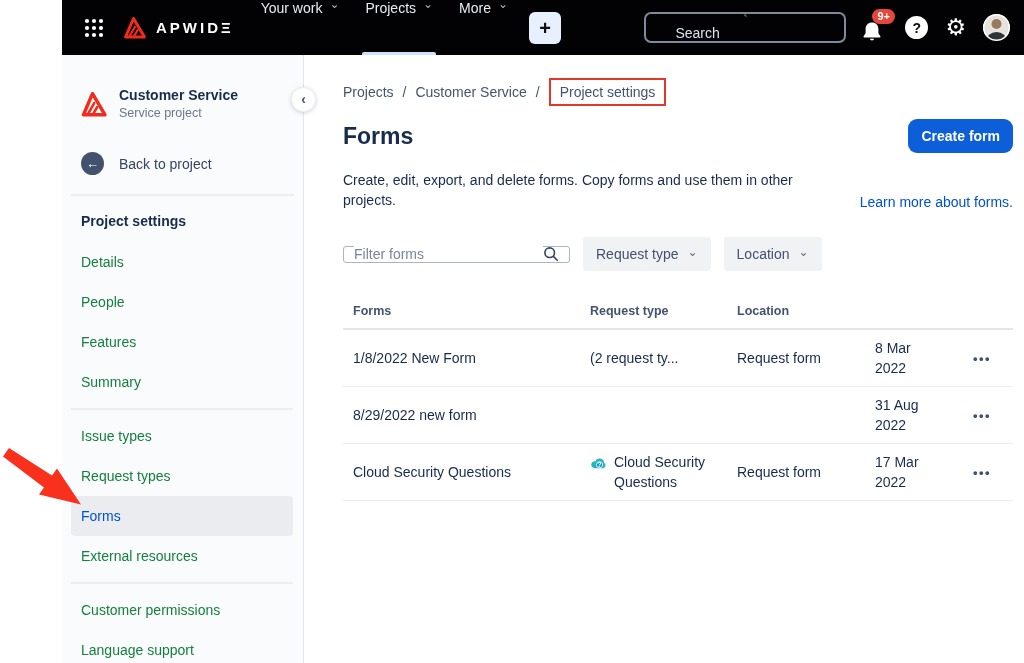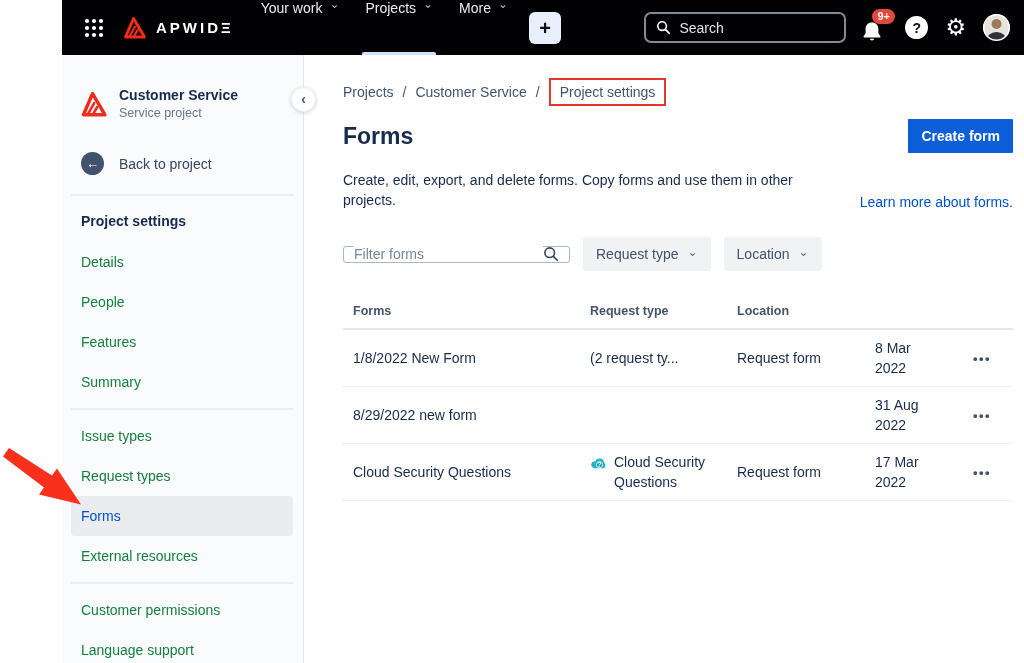--- a/index.html
+++ b/index.html
@@ -31,21 +31,21 @@
     background:#CDE0FE; border-radius:2px 2px 0 0;
   }
   .nav-plus {
     width:32px; height:32px; margin-left:8px; border:none; border-radius:6px;
     background:#E9F0FD; color:#111; font-size:20px; font-weight:600; line-height:1;
     cursor:pointer; display:flex; align-items:center; justify-content:center;
   }
   .nav-spacer { flex:1; }
   .nav-search {
     width:202px; height:31px; border:2px solid #7D8B9B; border-radius:7px;
-    background:transparent; display:flex; align-items:center; gap:8px; padding:0 10px; margin-right:16px;
+    background:transparent; display:flex; align-items:center; gap:8px; padding:0 10px; margin-right:16px;flex-direction:column;
   }
   .nav-search input {
     background:transparent; border:none; outline:none; color:#E9EDF2; font-size:14px; width:140px; font-family:inherit;
   }
   .nav-search input::placeholder { color:#DDE3EA; opacity:1; }
   .nav-right { display:flex; align-items:center; gap:17px; }
   .bell-wrap { position:relative; width:26px; height:30px; cursor:pointer; }
   .badge {
     position:absolute; top:-4px; left:10px; background:#E5473A; color:#fff;
     font-size:11px; font-weight:700; border-radius:9px; padding:2px 5px; line-height:1;
@@ -89,21 +89,21 @@
   .menu .gap { height:6px; }
 
   
   .main { position:absolute; left:343px; top:55px; width:670px; }
   .breadcrumb { display:flex; align-items:center; gap:9px; margin-top:23px; font-size:14px; color:#44546F; }
   .crumb { cursor:pointer; }
   .crumb-boxed { border:2px solid #E2372B; padding:4px 9px; }
   .page-head { display:flex; align-items:center; justify-content:space-between; margin-top:13px; }
   .page-title { font-size:23px; font-weight:600; color:#172B4D; }
   .btn-primary {
-    background:#0C5FD8; color:#fff; border:none; border-radius:1px; cursor:pointer;
+    background:#0C5FD8; color:#fff; border:none; border-radius:9px; cursor:pointer;
     font-size:14px; font-weight:600; padding:9px 13px; font-family:inherit;
   }
   .desc-row { display:flex; align-items:flex-end; margin-top:17px;gap:11px; }
   .desc { width:492px; font-size:14px; line-height:20px; color:#172B4D; }
   .learn-link { margin-left:auto; font-size:14px; font-weight:400; color:#0052CC; white-space:nowrap; cursor:pointer; text-decoration:none; }
   .toolbar { display:flex; align-items:center; gap:13px; margin-top:27px; }
   .filter-box {
     width:227px; height:17px; border:1px solid #ADB5C0; border-radius:3px; background:#fff;
     display:flex; align-items:center; padding:0 10px;
   }

